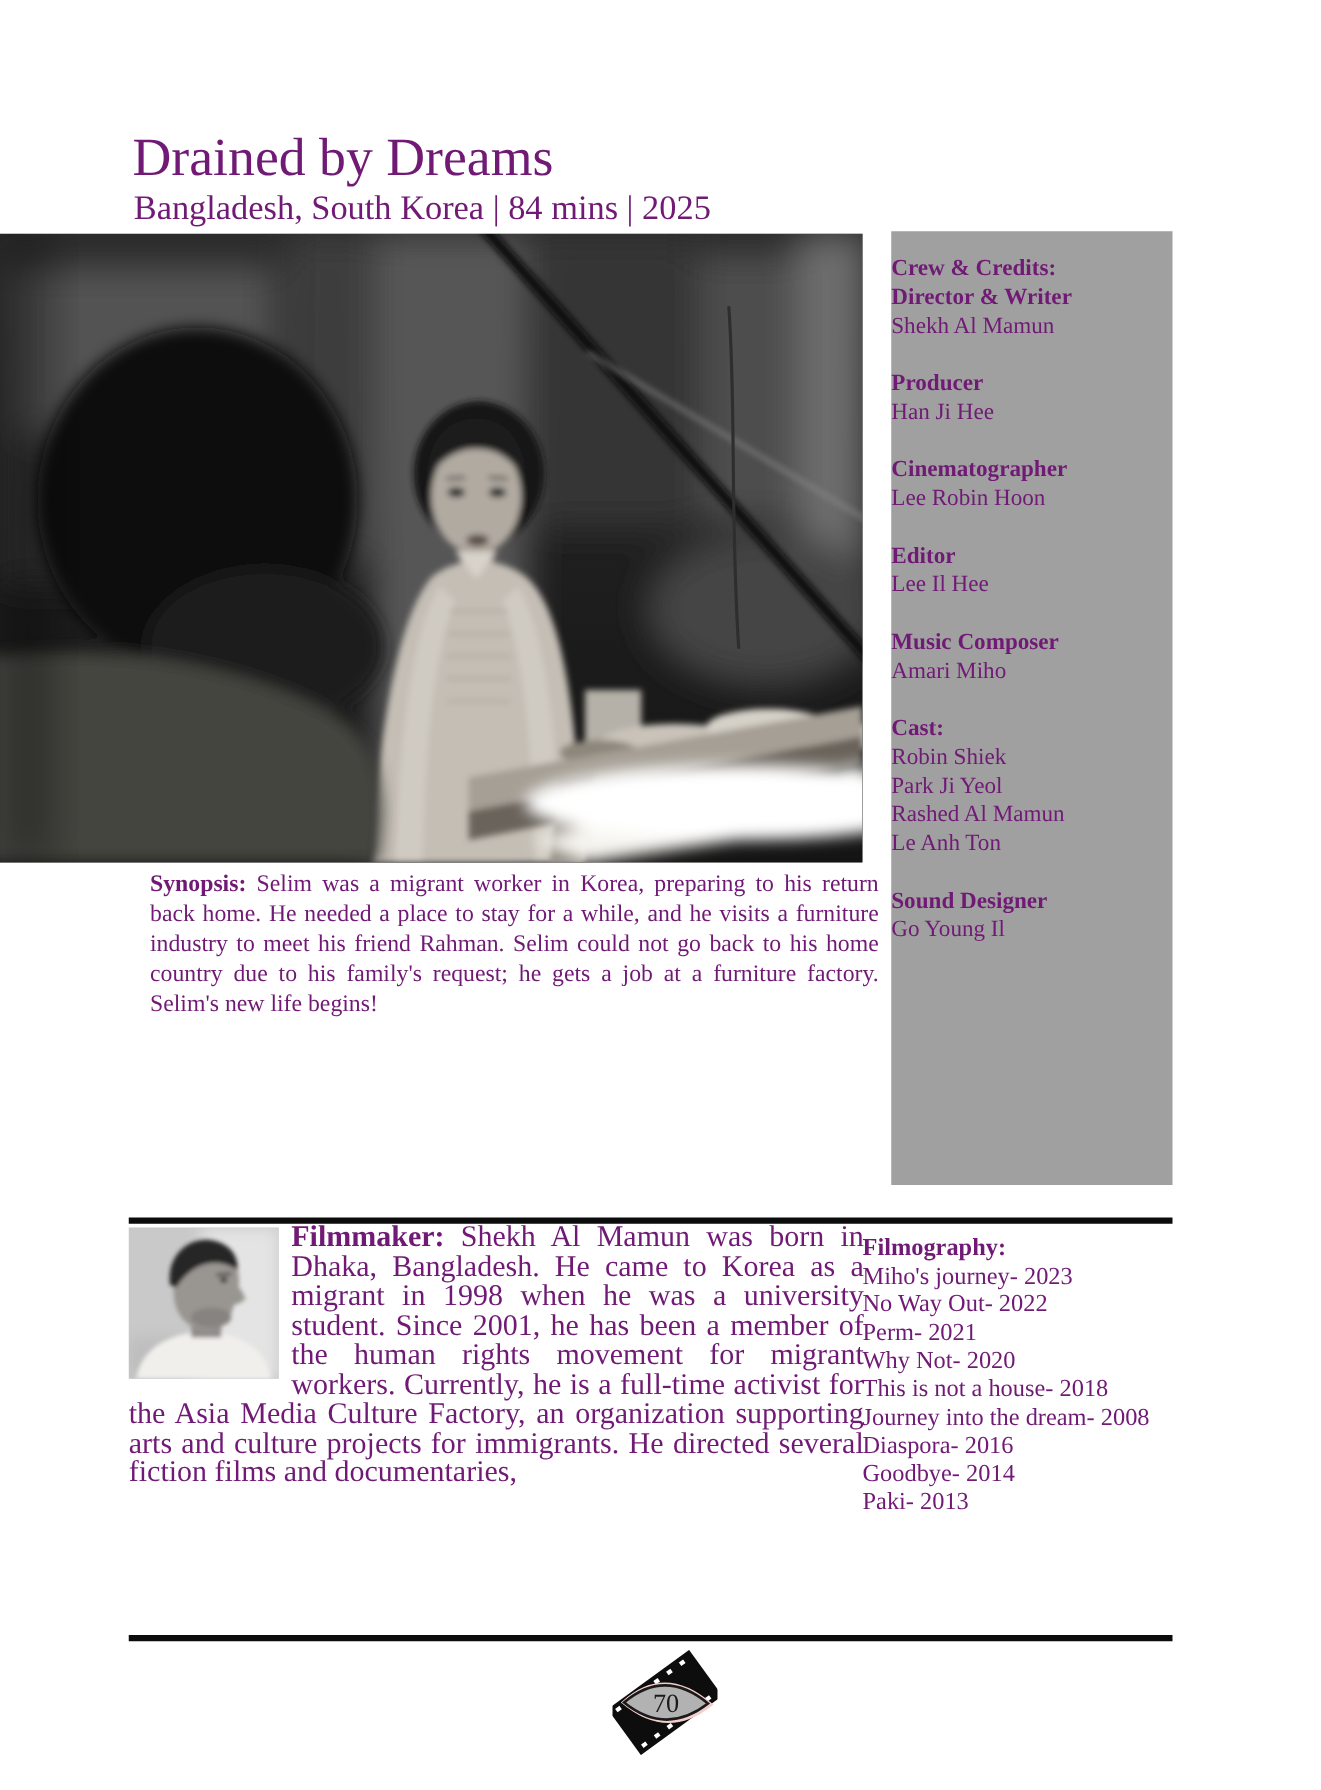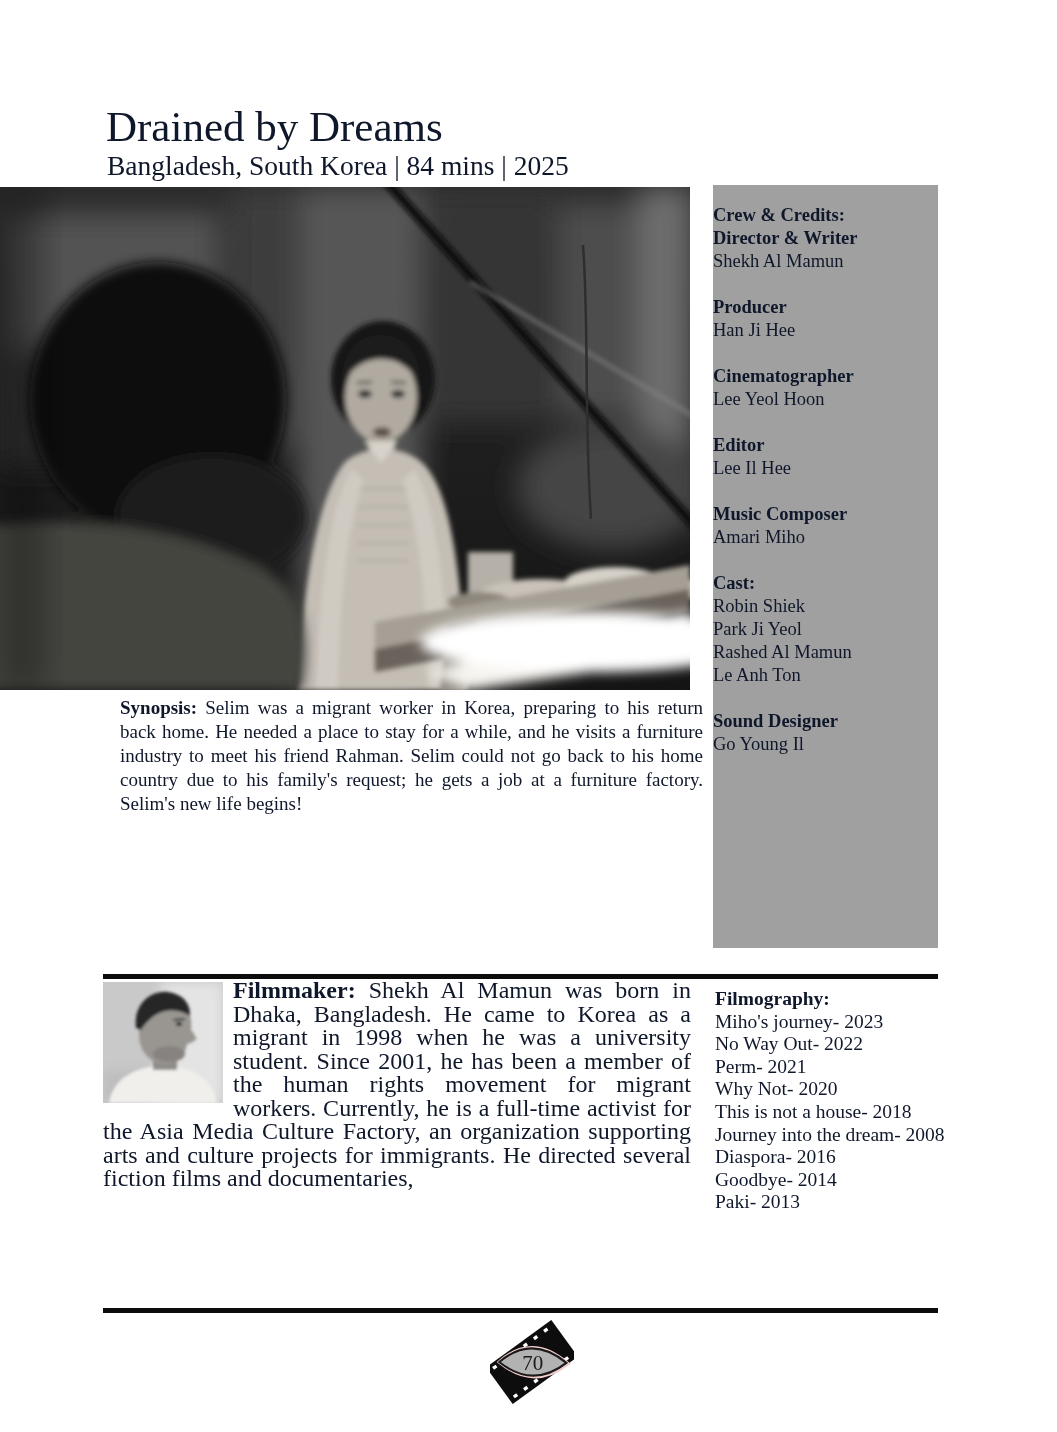--- a/index.html
+++ b/index.html
@@ -1,21 +1,21 @@
 <!DOCTYPE html>
 <html><head>
 <meta charset="utf-8">
 <style>
   html,body{margin:0;padding:0;background:#ffffff;}
   #page{
     position:relative;
     width:1057px;height:1432px;
     background:#ffffff;
     font-family:"Liberation Serif","DejaVu Serif",serif;
-    color:#0f172a;
+    color:#701a75;
     overflow:hidden;
   }
   .abs{position:absolute;}
   
   .title{
     left:106px;top:104px;width:600px;
     font-size:43px;line-height:46px;font-weight:400;
     letter-spacing:0px;
   }
   .subtitle{
@@ -58,21 +58,21 @@
   }
   .filmmaker b{font-weight:700;}
   .portrait{
     float:left;width:120px;height:121px;
     margin:3px 10px 17px 0;
     background:#cfcfcf;overflow:hidden;
   }
   .portrait svg{display:block;width:120px;height:121px;}
   
   .filmography{
-    left:715px;top:988px;width:242px;
+    left:690px;top:988px;width:242px;
     font-size:19.5px;line-height:22.6px;
   }
   .filmography .bold{font-weight:700;}
   
   .page-marker{
     left:490px;top:1320px;width:84px;height:84px;
   }
   .page-marker svg{display:block;width:84px;height:84px;}
 </style>
 </head>
@@ -169,21 +169,21 @@
       <div class="bold">Crew &amp; Credits:</div>
       <div class="bold">Director &amp; Writer</div>
       <div>Shekh Al Mamun</div>
     </div>
     <div class="crew-group">
       <div class="bold">Producer</div>
       <div>Han Ji Hee</div>
     </div>
     <div class="crew-group">
       <div class="bold">Cinematographer</div>
-      <div>Lee Yeol Hoon</div>
+      <div>Lee Robin Hoon</div>
     </div>
     <div class="crew-group">
       <div class="bold">Editor</div>
       <div>Lee Il Hee</div>
     </div>
     <div class="crew-group">
       <div class="bold">Music Composer</div>
       <div>Amari Miho</div>
     </div>
     <div class="crew-group">

